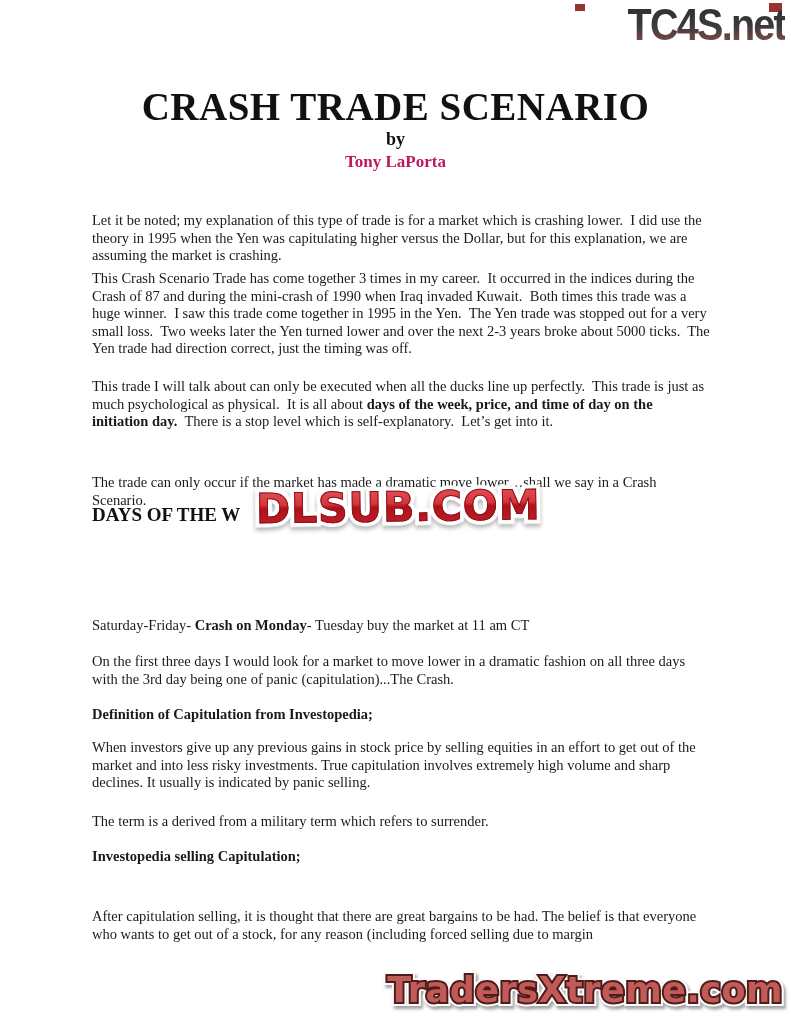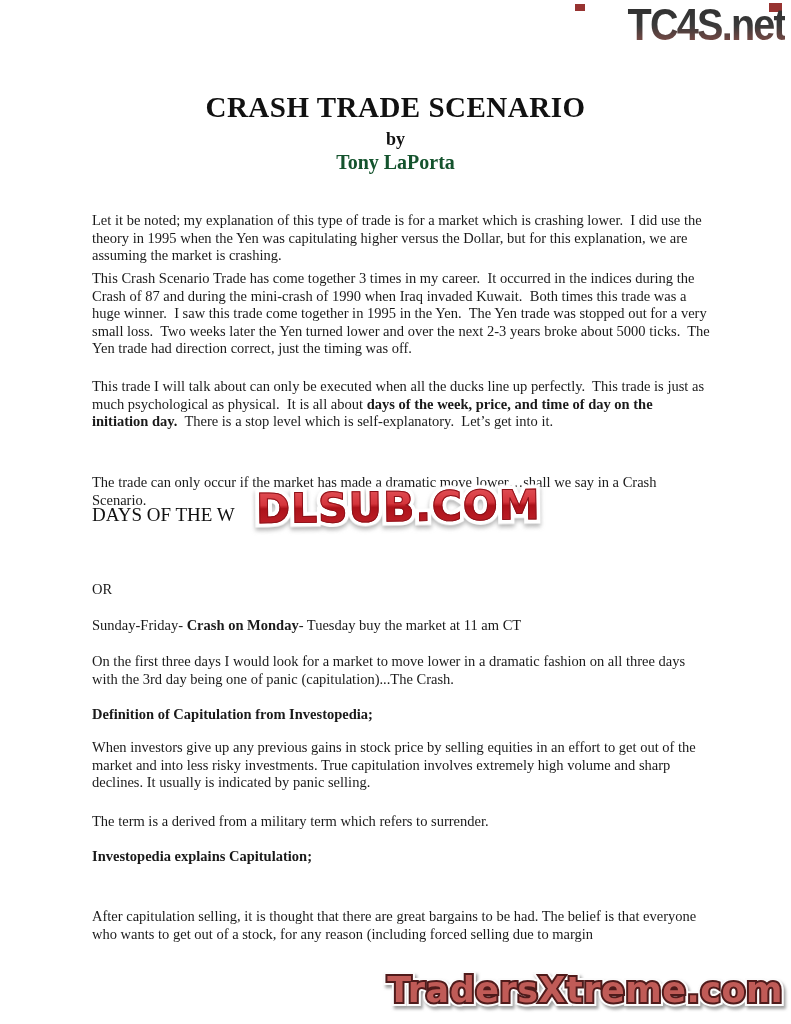--- a/index.html
+++ b/index.html
@@ -23,30 +23,30 @@
     -webkit-background-clip:text;background-clip:text;
     color:transparent;
     white-space:nowrap;
   }
   .corner-mark{position:absolute;background:#973331;}
   .corner-mark.left{left:575px;top:4px;width:10px;height:7px;}
   .corner-mark.right{left:769px;top:3px;width:13px;height:9px;}
   
   .doc-title{
     position:absolute;top:90px;left:0;width:100%;
-    text-align:center;font-weight:bold;font-size:29px;line-height:34px;
+    text-align:center;font-weight:bold;font-size:39px;line-height:34px;
     letter-spacing:0.5px;color:#111;
   }
   .doc-by{
     position:absolute;top:128px;left:0;width:100%;
     text-align:center;font-weight:bold;font-size:18px;line-height:22px;color:#111;
   }
   .doc-author{
     position:absolute;top:151px;left:0;width:100%;
-    text-align:center;font-weight:bold;font-size:20px;line-height:22px;color:#14532d;
+    text-align:center;font-weight:bold;font-size:17px;line-height:22px;color:#be185d;
   }
   
   .para{
     position:absolute;left:92px;width:620px;
     white-space:pre-wrap;
   }
   .p1{top:200px;margin-top:12px;}
   .p2{top:270px;}
   .p3{top:378px;}
   .p4{top:474px;}
@@ -54,21 +54,21 @@
   .or-line{top:581px;}
   .rule2{top:617px;}
   .p5{top:653px;}
   .def-heading{top:706px;font-weight:bold;}
   .p6{top:739px;}
   .term-line{top:813px;}
   .explain-heading{top:848px;font-weight:bold;}
   .p7{top:908px;}
   .section-heading{
     position:absolute;left:92px;top:503px;
-    font-weight:normal;font-size:19px;line-height:24px;color:#111;
+    font-weight:bold;font-size:19px;line-height:24px;color:#111;
     white-space:nowrap;
   }
   
   .stack{position:absolute;white-space:nowrap;}
   .stack .layer{position:absolute;left:0;top:0;white-space:nowrap;}
   .stack .layer.base{position:static;}
   
   .dlsub{
     left:256px;top:487px;
     font-family:"DejaVu Sans", sans-serif;
@@ -118,33 +118,32 @@
   <div class="para p4">The trade can only occur if the market has made a dramatic move lower…shall we say in a Crash Scenario.</div>
 
   <div class="section-heading">DAYS OF THE W</div>
 
   <div class="stack dlsub">
     <span class="layer base outline">DLSUB.COM</span>
     <span class="layer fill">DLSUB.COM</span>
   </div>
 
 
-  <div class="para or-line">OR</div>
 
-  <div class="para rule2"><span>Sunday-Friday- </span><b>Crash on Monday</b><span>- Tuesday buy the market at 11 am CT</span></div>
+  <div class="para rule2"><span>Saturday-Friday- </span><b>Crash on Monday</b><span>- Tuesday buy the market at 11 am CT</span></div>
 
   <div class="para p5">On the first three days I would look for a market to move lower in a dramatic fashion on all three days with the 3rd day being one of panic (capitulation)...The Crash.</div>
 
   <div class="para def-heading">Definition of Capitulation from Investopedia;</div>
 
   <div class="para p6">When investors give up any previous gains in stock price by selling equities in an effort to get out of the market and into less risky investments. True capitulation involves extremely high volume and sharp declines. It usually is indicated by panic selling.</div>
 
   <div class="para term-line">The term is a derived from a military term which refers to surrender.</div>
 
-  <div class="para explain-heading">Investopedia explains Capitulation;</div>
+  <div class="para explain-heading">Investopedia selling Capitulation;</div>
 
   <div class="para p7">After capitulation selling, it is thought that there are great bargains to be had. The belief is that everyone who wants to get out of a stock, for any reason (including forced selling due to margin</div>
 
   <div class="stack tx-logo">
     <span class="layer base outline">TradersXtreme.com</span>
     <span class="layer dark">TradersXtreme.com</span>
     <span class="layer fill">TradersXtreme.com</span>
   </div>
 
 </div>

